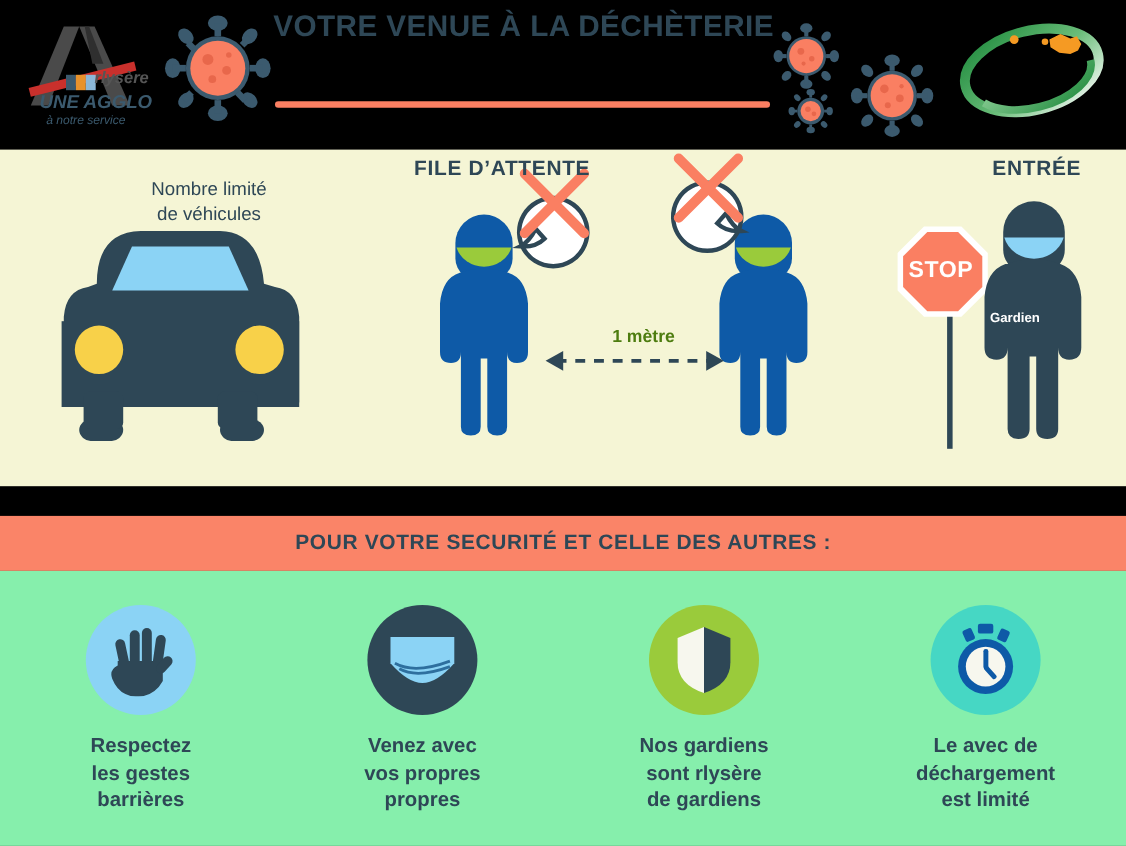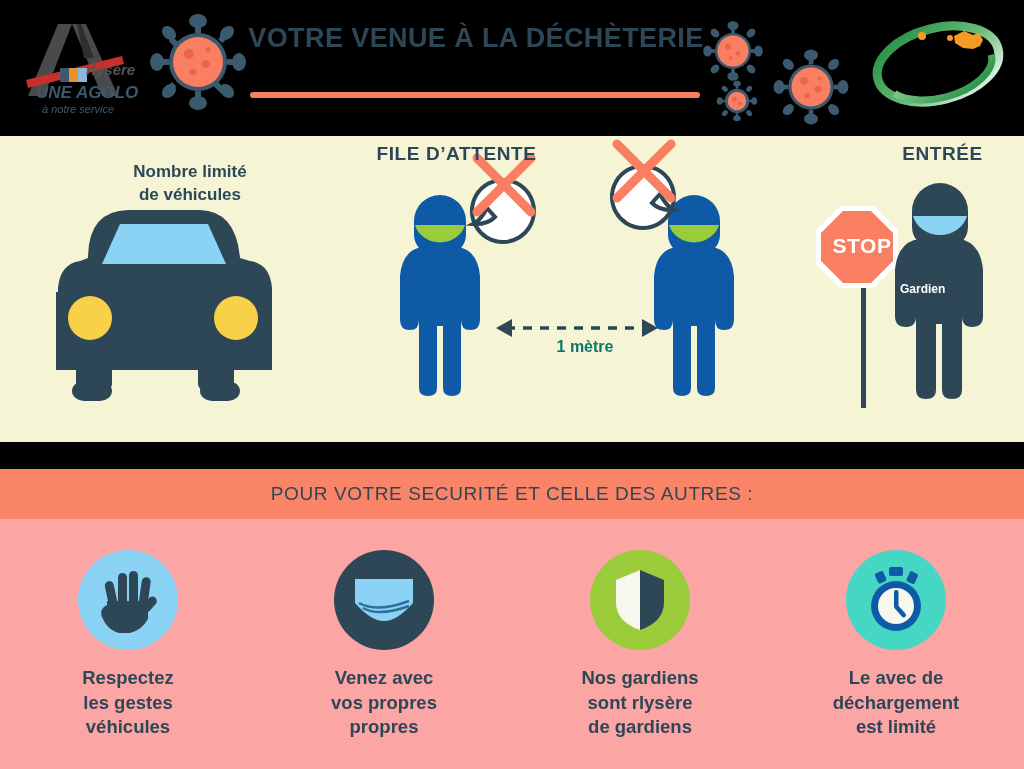--- a/index.html
+++ b/index.html
@@ -17,52 +17,52 @@
     background:#000;
   }
   .logo-left {
     position:absolute; left:14px; top:18px; width:140px; height:100px;
   }
   .logo-left svg { display:block; }
   .logo-right {
     position:absolute; left:866px; top:14px; width:150px; height:108px;
   }
   .header-title {
-    position:absolute; left:246px; top:22px; width:460px;
+    position:absolute; left:246px; top:8px; width:460px;
     text-align:center;
     color:#2e4756;
     font-weight:bold;
     font-size:27px;
     line-height:1.22;
     letter-spacing:0.4px;
   }
   .title-line { display:block; white-space:nowrap; }
   .title-rule {
     position:absolute; left:250px; top:92px; width:450px; height:6px;
     background:#fa7f62; border-radius:3px;
   }
   .virus { position:absolute; }
 
   
   .scene {
     position:absolute; left:0; top:136px; width:1024px; height:306px;
     background:#f5f5d5;
   }
   .scene-label {
-    position:absolute; color:#2e4756; font-weight:bold;
+    position:absolute; color:#2e4756; font-weight:normal;
     font-size:17px; line-height:1.35; text-align:center;
   }
   #veh-label { left:110px; top:25px; width:160px; }
 
   .car { position:absolute; left:50px; top:60px; width:260px; height:205px; }
   .people-area { position:absolute; left:0; top:0; width:1024px; height:306px; }
 
   .dist-label {
     position:absolute; left:520px; top:162px; width:130px;
-    text-align:center; color:#0f766e; font-weight:bold; font-size:16px;margin-top:40px;
+    text-align:center; color:#4d7c0f; font-weight:bold; font-size:16px;
   }
   .stop-label {
     position:absolute; color:#ffffff; font-weight:bold; font-size:21px;
     letter-spacing:0.5px;
   }
   .gardien-label {
     position:absolute; left:900px; top:146px; width:80px;
     color:#ffffff; font-weight:bold; font-size:12px;
   }
 
@@ -82,27 +82,27 @@
   #queue-text { left:0; width:861px; text-align:center; padding-left:52px; }
   #entry-text { left:861px; width:163px; text-align:center; }
 
   
   .banner {
     position:absolute; left:0; top:469px; width:1024px; height:50px;
     background:#fa8468;
   }
   .banner-text {
     width:100%; height:50px; line-height:50px; text-align:center;
-    color:#2e4756; font-weight:normal; font-size:19px; letter-spacing:0.6px;
+    color:#2e4756; font-weight:bold; font-size:19px; letter-spacing:0.6px;
   }
 
   
   .tips {
     position:absolute; left:0; top:519px; width:1024px; height:250px;
-    background:#fca5a5;
+    background:#86efac;
     display:flex; align-items:flex-start; justify-content:space-around;
     padding-top:31px;
   }
   .tip { width:232px; text-align:center; }
   .tip-circle {
     width:100px; height:100px; border-radius:50%;
     margin:0 auto 16px auto; position:relative;
     display:flex; align-items:center; justify-content:center;
   }
   .tip-text {
@@ -336,21 +336,21 @@
         <g>
           <path d="M912 75 a28 28 0 0 1 56 0 l0 16 a28 24 0 0 1 -56 0 z" fill="#2e4756"></path>
           <path d="M913 80 a28 26 0 0 0 54 0 z" fill="#8bd3f5"></path>
           <path d="M916 104 q24 -9 48 0 q17 6 19 30 l0 46 q0 11 -11 11 q-10 0 -10 -11 l0 -32
                    l0 106 q0 9 -10 9 q-10 0 -10 -9 l0 -66 l-6 0 l0 66 q0 9 -10 9 q-10 0 -10 -9 l0 -106
                    l0 32 q0 11 -10 11 q-11 0 -11 -11 l0 -46 q2 -24 19 -30 z" fill="#2e4756"></path>
         </g>
       </svg>
     </div>
 
-    <div class="stop-label" style="left:826px; top:98px; width:72px; text-align:center;">STOP</div>
+    <div class="stop-label" style="left:826px; top:98px; width:72px; ">STOP</div>
 
     <div class="gardien-label">Gardien</div>
 
     <div class="dist-label">1 mètre</div>
 
     <div class="band-queue"></div>
     <div class="band-entry"></div>
     <div class="band-text" id="queue-text">FILE D’ATTENTE</div>
     <div class="band-text" id="entry-text">ENTRÉE</div>
   </div>
@@ -370,21 +370,21 @@
             <rect x="32" y="4" width="9" height="40" rx="4.5"></rect>
             <rect x="43" y="10" width="9" height="34" rx="4.5" transform="rotate(8 47 27)"></rect>
             <path d="M10 38 q-8 4 -5 12 q4 10 12 14 q8 4 16 2 q12 -3 18 -14 l0 -18 l-41 0 z"></path>
             <rect x="48" y="28" width="9" height="18" rx="4.5" transform="rotate(42 52 37)"></rect>
           </g>
         </svg>
       </div>
       <div class="tip-text">
         <span>Respectez</span><br>
         <span>les gestes</span><br>
-        <span>véhicules</span>
+        <span>barrières</span>
       </div>
     </div>
 
     <div class="tip">
       <div class="tip-circle" style="background:#2e4756;">
         <svg width="62" height="46" viewBox="0 0 62 46">
           <path d="M2 2 L60 2 L60 26 Q44 44 31 44 Q18 44 2 26 Z" fill="#8bd3f5"></path>
           <path d="M6 26 Q24 36 56 24" stroke="#2e6f9e" stroke-width="2.5" fill="none"></path>
           <path d="M10 31 Q26 40 56 29" stroke="#2e6f9e" stroke-width="2.5" fill="none"></path>
         </svg>

